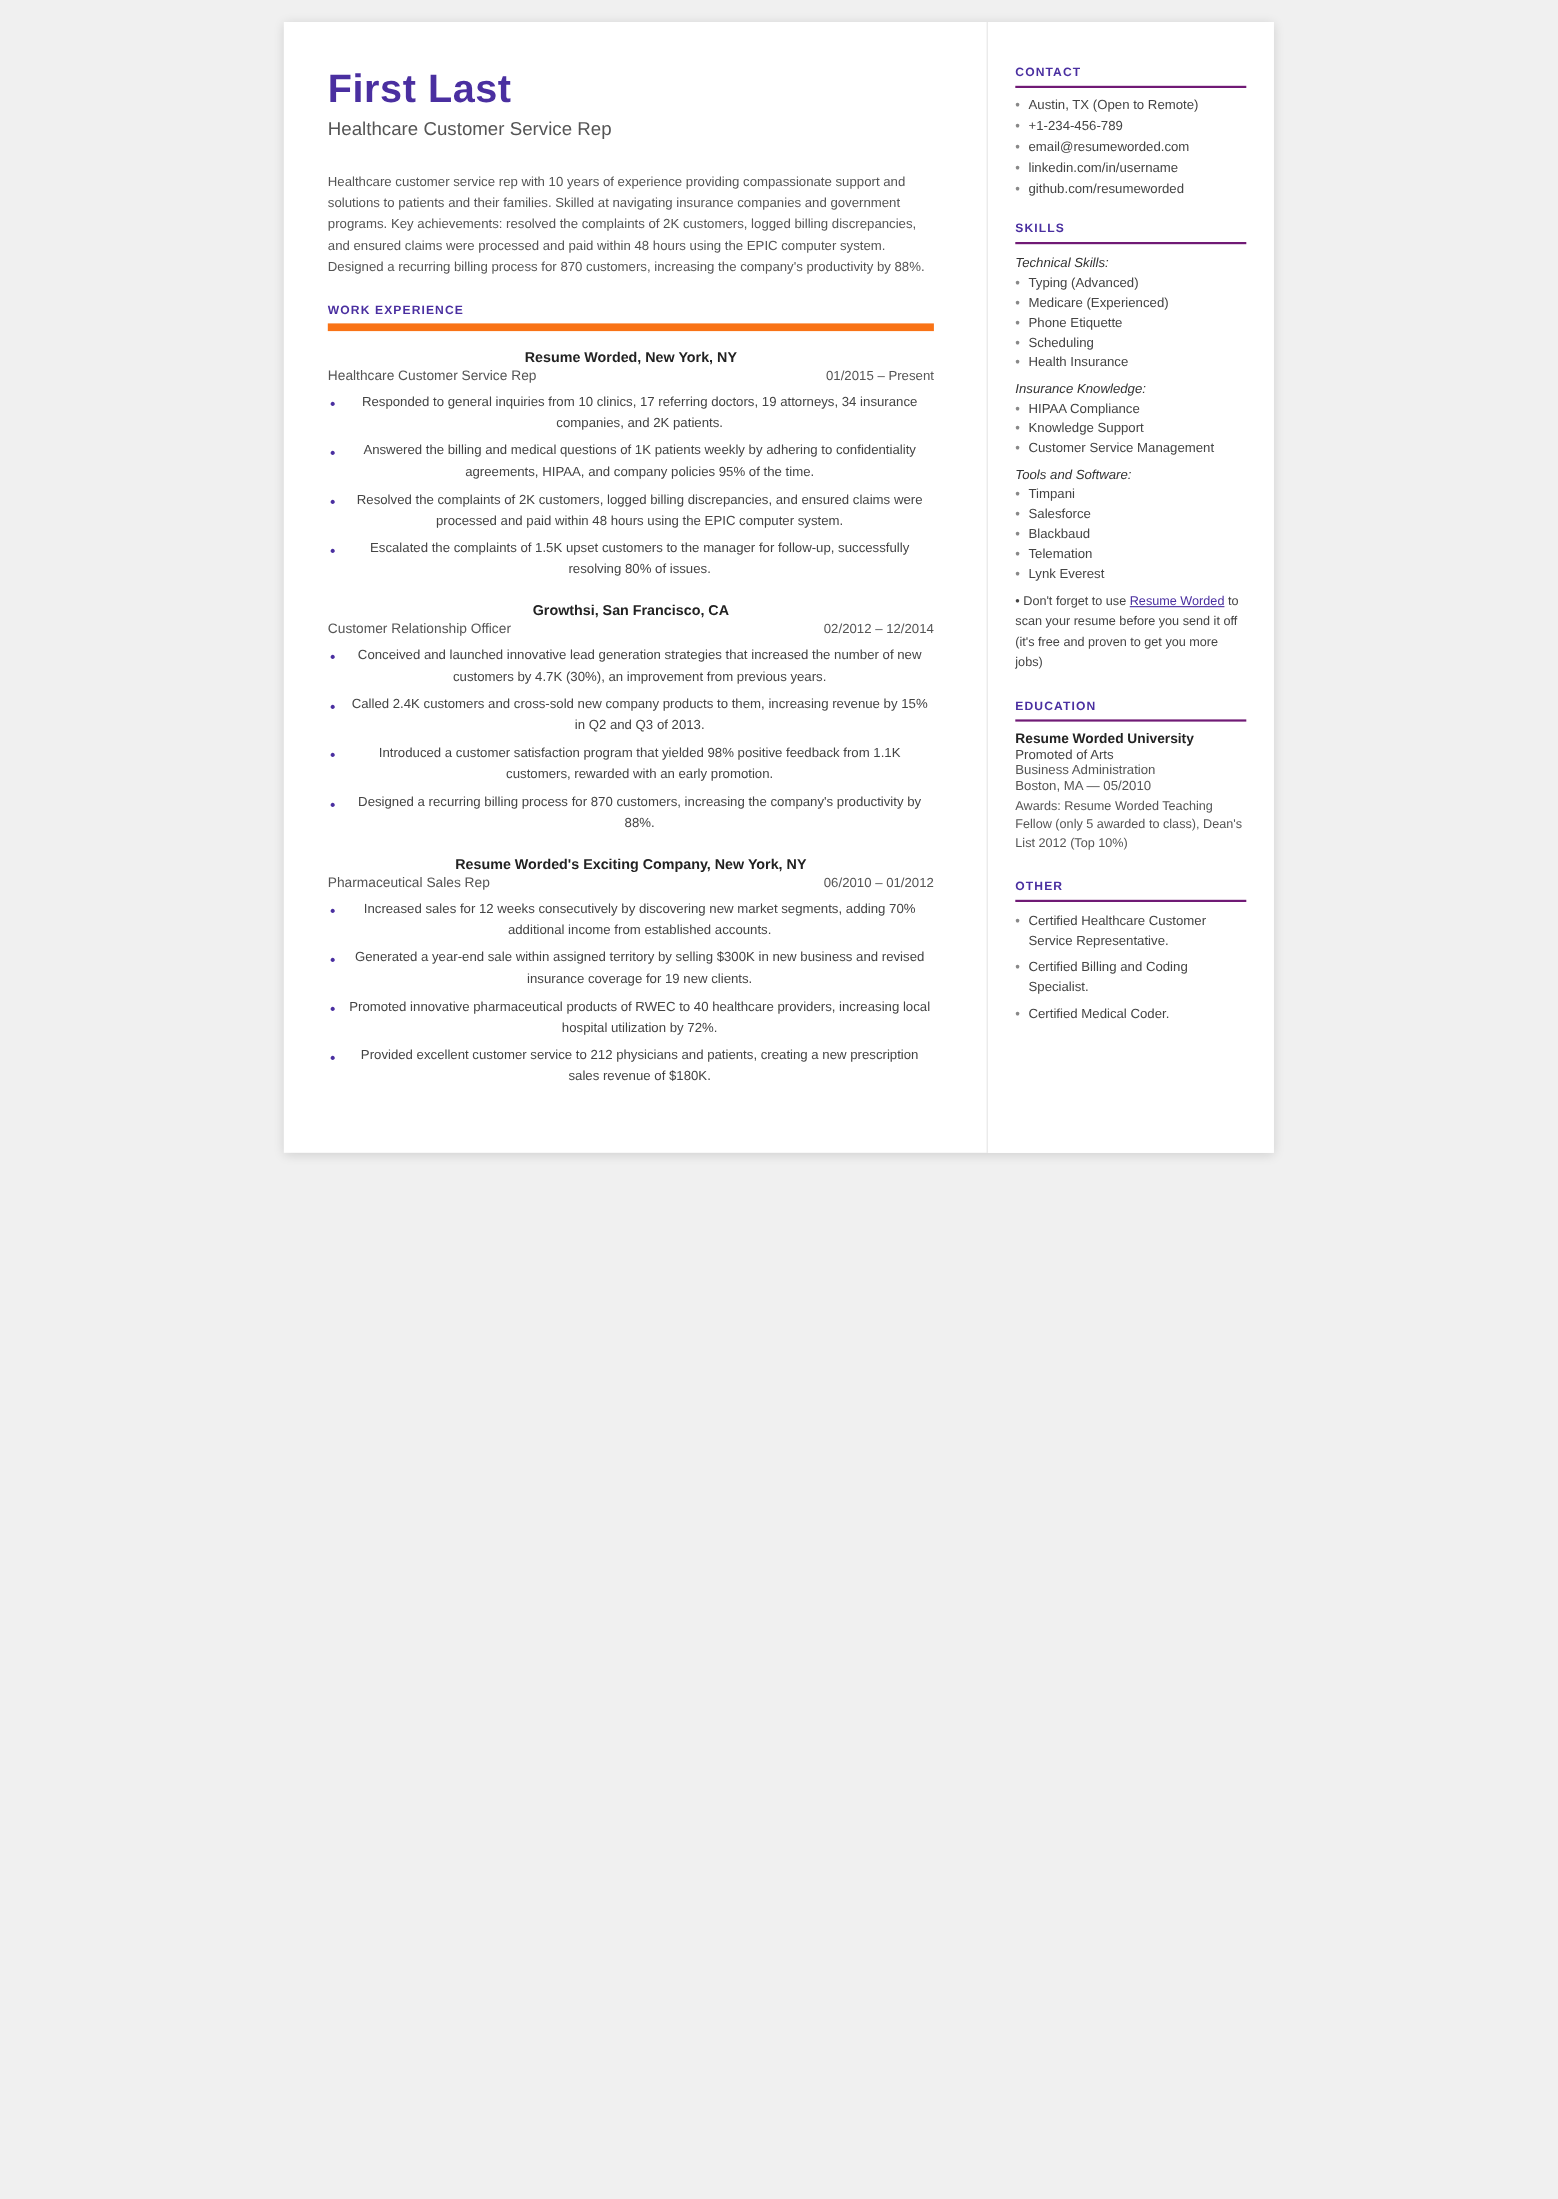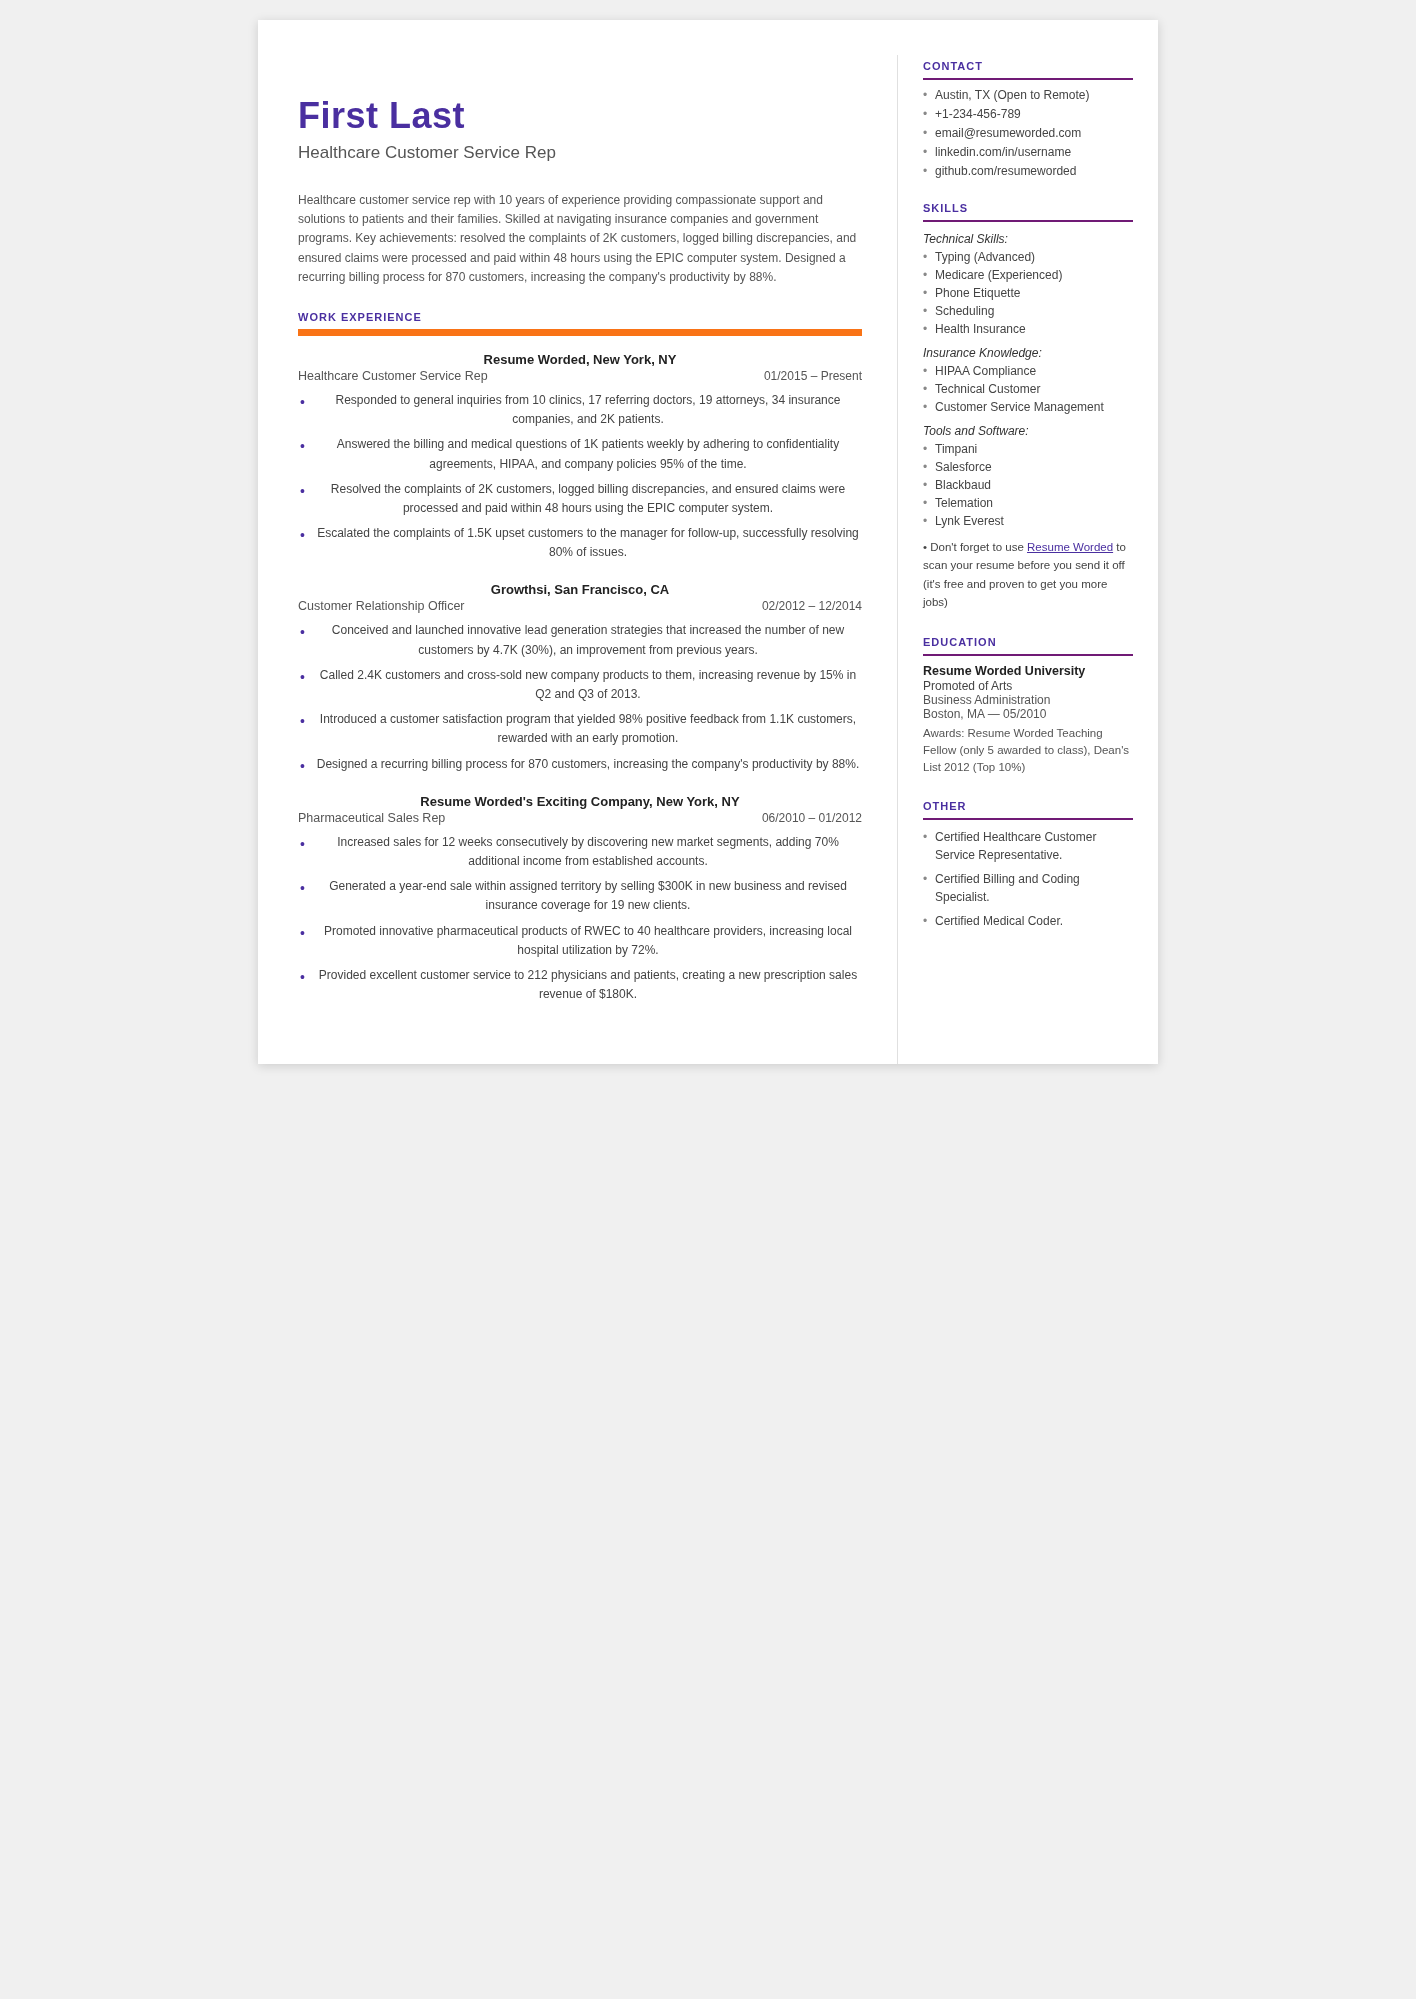--- a/index.html
+++ b/index.html
@@ -12,23 +12,22 @@
     }
     .resume-container {
       width: 900px;
       background: #fff;
       display: flex;
       box-shadow: 0 2px 10px rgba(0,0,0,0.15);
     }
     
     .left-col {
       flex: 1;
-      padding: 40px 35px 40px 40px;
+      padding: 40px 48px 40px 40px;
       border-right: 1px solid #e0e0e0;
-      margin-top: 35px;
     }
     .name {
       font-size: 36px;
       font-weight: 900;
       color: #4a2fa0;
       margin-bottom: 6px;
       letter-spacing: 0.5px;
     }
     .job-title {
       font-size: 17px;
@@ -287,21 +286,21 @@
         <li>Typing (Advanced)</li>
         <li>Medicare (Experienced)</li>
         <li>Phone Etiquette</li>
         <li>Scheduling</li>
         <li>Health Insurance</li>
       </ul>
 
       <div class="skills-category">Insurance Knowledge:</div>
       <ul class="skill-list">
         <li>HIPAA Compliance</li>
-        <li>Technical Customer</li>
+        <li>Knowledge Support</li>
         <li>Customer Service Management</li>
       </ul>
 
       <div class="skills-category">Tools and Software:</div>
       <ul class="skill-list">
         <li>Timpani</li>
         <li>Salesforce</li>
         <li>Blackbaud</li>
         <li>Telemation</li>
         <li>Lynk Everest</li>

